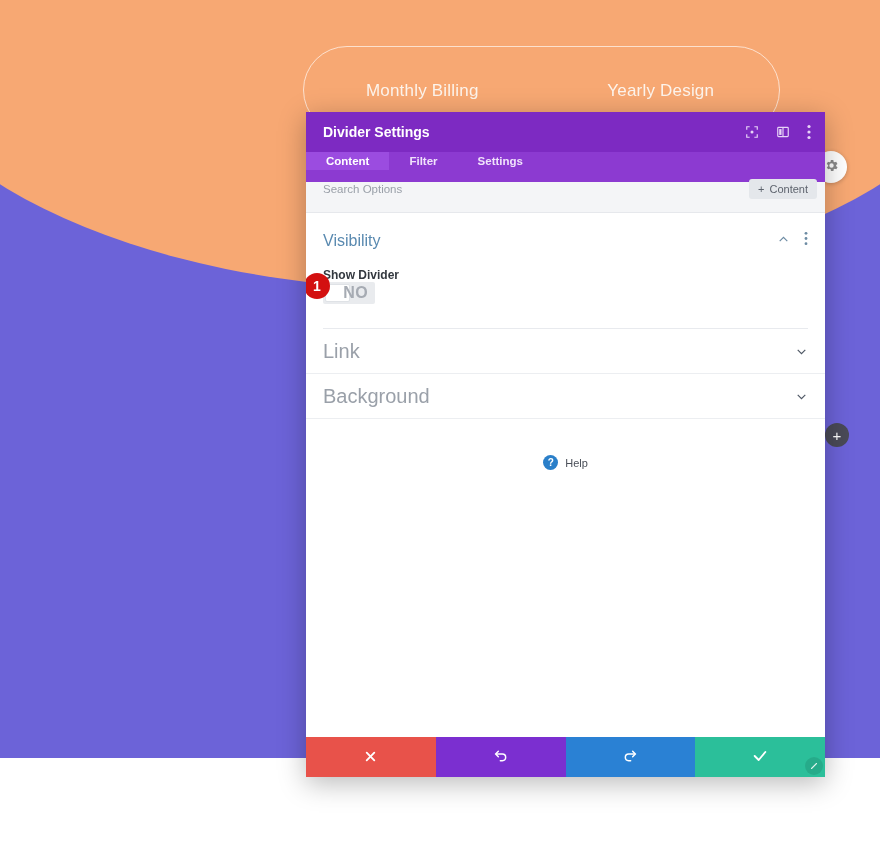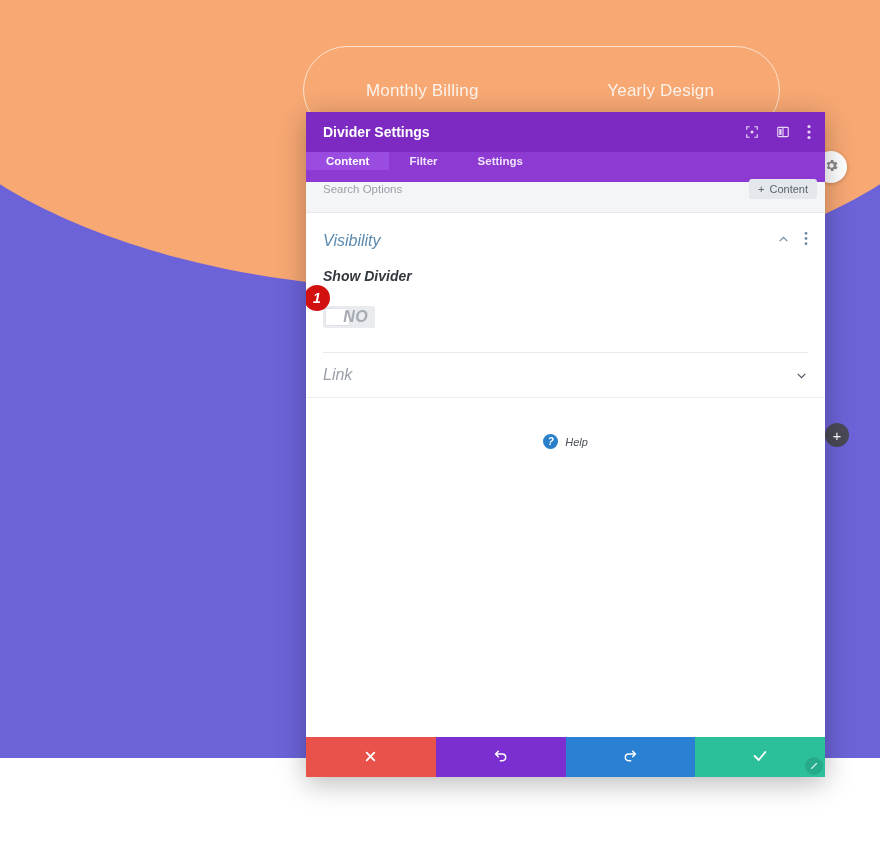--- a/index.html
+++ b/index.html
@@ -101,35 +101,35 @@
     font-size: 11.5px; color: #4a4f58;
   }
   .search-input::placeholder { color: #9aa0a9; }
   .filter-btn {
     background: #e4e7eb; color: #5d636d;
     font-size: 11px; border-radius: 3px;
     padding: 4px 9px; display: flex; align-items: center; gap: 5px;
     white-space: nowrap;
   }
 
-  .body { flex: 1; overflow: hidden; background: #ffffff; font-style: italic; }
+  .body { flex: 1; overflow: hidden; background: #ffffff; }
 
   .section-open { padding: 18px 17px 0 17px; }
   .section-head {
     display: flex; align-items: center; padding-bottom: 18px;
   }
   .section-title {
     flex: 1; color: #5a8ab0; font-size: 16px;
   }
   .sec-icons { display: flex; align-items: center; gap: 14px; color: #6c8ba3; }
 
   .field { padding: 0 0 0 0; position: relative; }
   .field-label {
-    font-size: 14px; font-weight: bold; color: #33383f;
-    margin-bottom: 22px;
+    font-size: 12px; font-weight: bold; color: #33383f;
+    margin-bottom: 0;
   }
   .toggle-row { display: flex; align-items: center; }
   .toggle {
     width: 52px; height: 22px; background: #e9ebee;
     border-radius: 2px; display: flex; align-items: center;
     position: relative;
   }
   .toggle-knob {
     width: 25px; height: 18px; background: #ffffff;
     border: 1px solid #dfe2e6; border-radius: 2px;
@@ -148,21 +148,21 @@
     display: flex; align-items: center; justify-content: center;
     z-index: 5;
   }
 
   .divider-line { height: 1px; background: #e8eaee; margin-top: 24px; }
 
   .acc-row {
     height: 45px; display: flex; align-items: center;
     padding: 0 17px; border-bottom: 1px solid #eceef1;
   }
-  .acc-label { flex: 1; color: #9aa0a9; font-size: 16px; }
+  .acc-label { flex: 1; color: #9aa0a9; font-size: 20px; }
   .acc-chevron { color: #4f5865; display: flex; align-items: center; }
 
   .help-row {
     display: flex; align-items: center; justify-content: center;
     gap: 7px; margin-top: 36px;
   }
   .help-icon {
     width: 15px; height: 15px; border-radius: 50%;
     background: #2a7fc9; color: #ffffff;
     font-size: 10px; font-weight: bold;
@@ -294,20 +294,28 @@
 
       <div class="acc-row">
         <div class="acc-label">Link</div>
         <span class="acc-chevron">
           <svg width="13" height="13" viewBox="0 0 24 24" fill="none" stroke="currentColor" stroke-width="2.2">
               <polyline points="5,9 12,16 19,9"></polyline>
             </svg>
         </span>
       </div>
 
+      <div class="acc-row">
+        <div class="acc-label">Background</div>
+        <span class="acc-chevron">
+          <svg width="13" height="13" viewBox="0 0 24 24" fill="none" stroke="currentColor" stroke-width="2.2">
+              <polyline points="5,9 12,16 19,9"></polyline>
+            </svg>
+        </span>
+      </div>
 
 
       <div class="help-row">
         <span class="help-icon">?</span>
         <span class="help-text">Help</span>
       </div>
 
     </div>
 
     <div class="footer">

